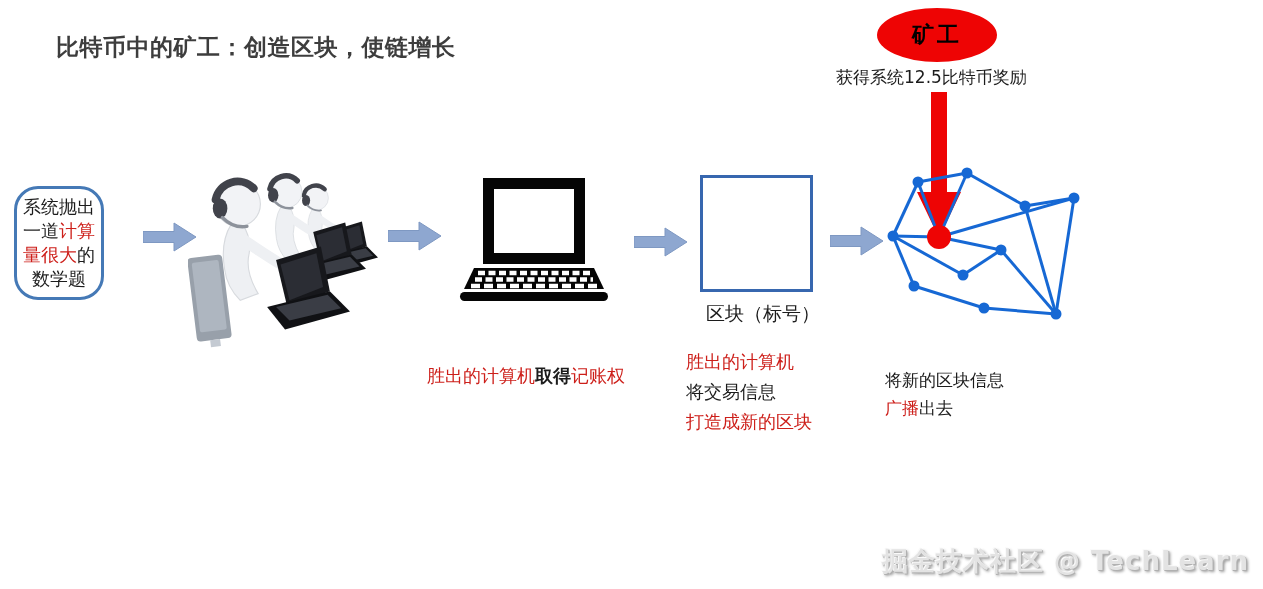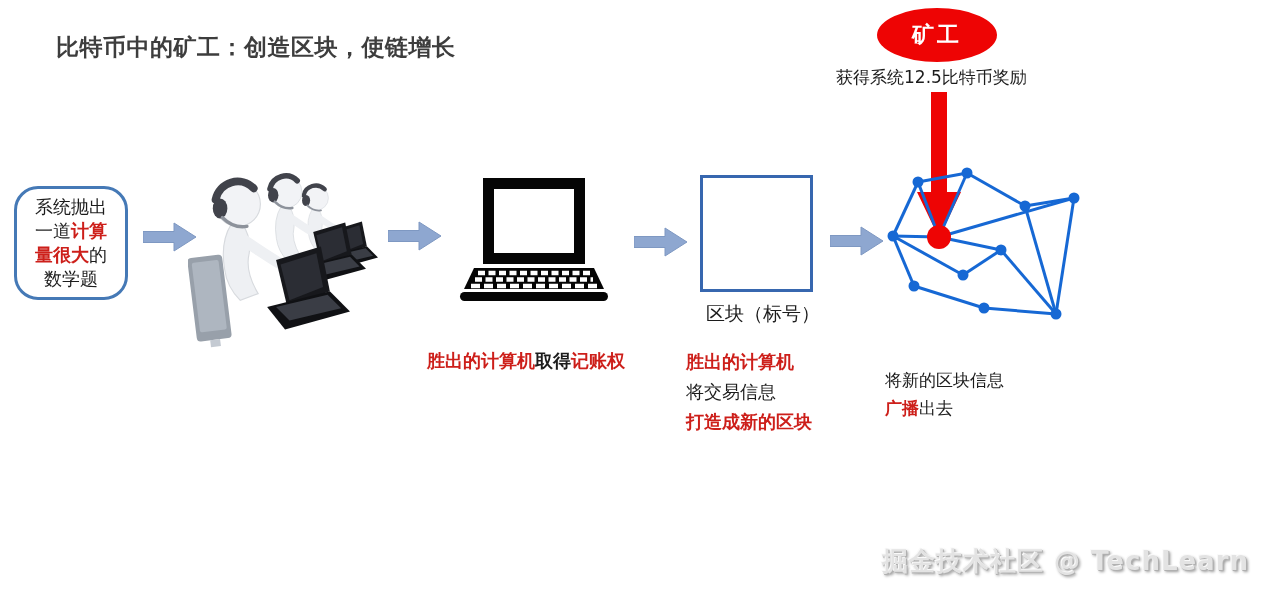--- a/index.html
+++ b/index.html
@@ -16,42 +16,42 @@
   html,body{margin:0;padding:0;background:#ffffff;}
   .canvas{
     position:relative;width:1263px;height:589px;background:#ffffff;overflow:hidden;
     font-family:"DejaVu Sans","Liberation Sans",sans-serif;color:var(--text-black);
   }
   .abs{position:absolute;}
   .page-title{
     left:56px;top:32px;font-size:23px;font-weight:700;color:var(--title-gray);letter-spacing:0.5px;
   }
   .problem-box{
-    left:14px;top:186px;width:114px;height:114px;box-sizing:border-box;
+    left:14px;top:186px;width:90px;height:114px;box-sizing:border-box;
     border:3px solid var(--box-border-blue);border-radius:24px;background:#fff;
     display:flex;flex-direction:column;align-items:center;justify-content:center;
     font-size:18px;line-height:24px;text-align:center;
   }
-  .seg-red{color:var(--accent-red);font-weight:700;}
+  .seg-red{color:var(--accent-red);font-weight:400;}
   .flow-arrow polygon{fill:var(--flow-arrow-blue);stroke:var(--flow-arrow-edge);stroke-width:1;}
   .caption{text-align:left;}
   .compete-caption{left:128px;top:344px;width:300px;font-size:17px;line-height:29px;}
-  .winner-caption{left:427px;top:349px;width:220px;font-size:18px;line-height:24px;font-weight:700;}
+  .winner-caption{left:427px;top:364px;width:220px;font-size:18px;line-height:24px;font-weight:700;}
   .block-square{
     left:700px;top:175px;width:113px;height:117px;box-sizing:border-box;
     border:3px solid var(--block-border-blue);background:#fff;
   }
   .block-label{left:706px;top:301px;width:140px;font-size:19px;}
   .block-caption{left:686px;top:347px;width:142px;font-size:18px;line-height:30px;}
   .block-caption .line-red{font-weight:700;}
   .broadcast-caption{left:885px;top:366px;width:200px;font-size:17px;line-height:28px;}
   .miner-ellipse{
     left:877px;top:8px;width:120px;height:54px;background:var(--bright-red);
     border-radius:50%;display:flex;align-items:center;justify-content:center;
-    color:#ffffff;font-size:22px;font-weight:700;letter-spacing:3px;
+    color:#000000;font-size:22px;font-weight:700;letter-spacing:3px;
   }
   .miner-reward{left:836px;top:66px;width:210px;font-size:17px;}
   .red-down-arrow{left:916px;top:92px;}
   .red-down-arrow polygon{fill:var(--bright-red);}
   .watermark{
     right:14px;top:544px;font-size:26px;font-weight:700;
     color:#e3e3e3;
     text-shadow:-1px -1px 0 #fafafa,1px 1px 0 #b0b0b0,2px 2px 3px #9a9a9a;
     letter-spacing:1px;
   }

